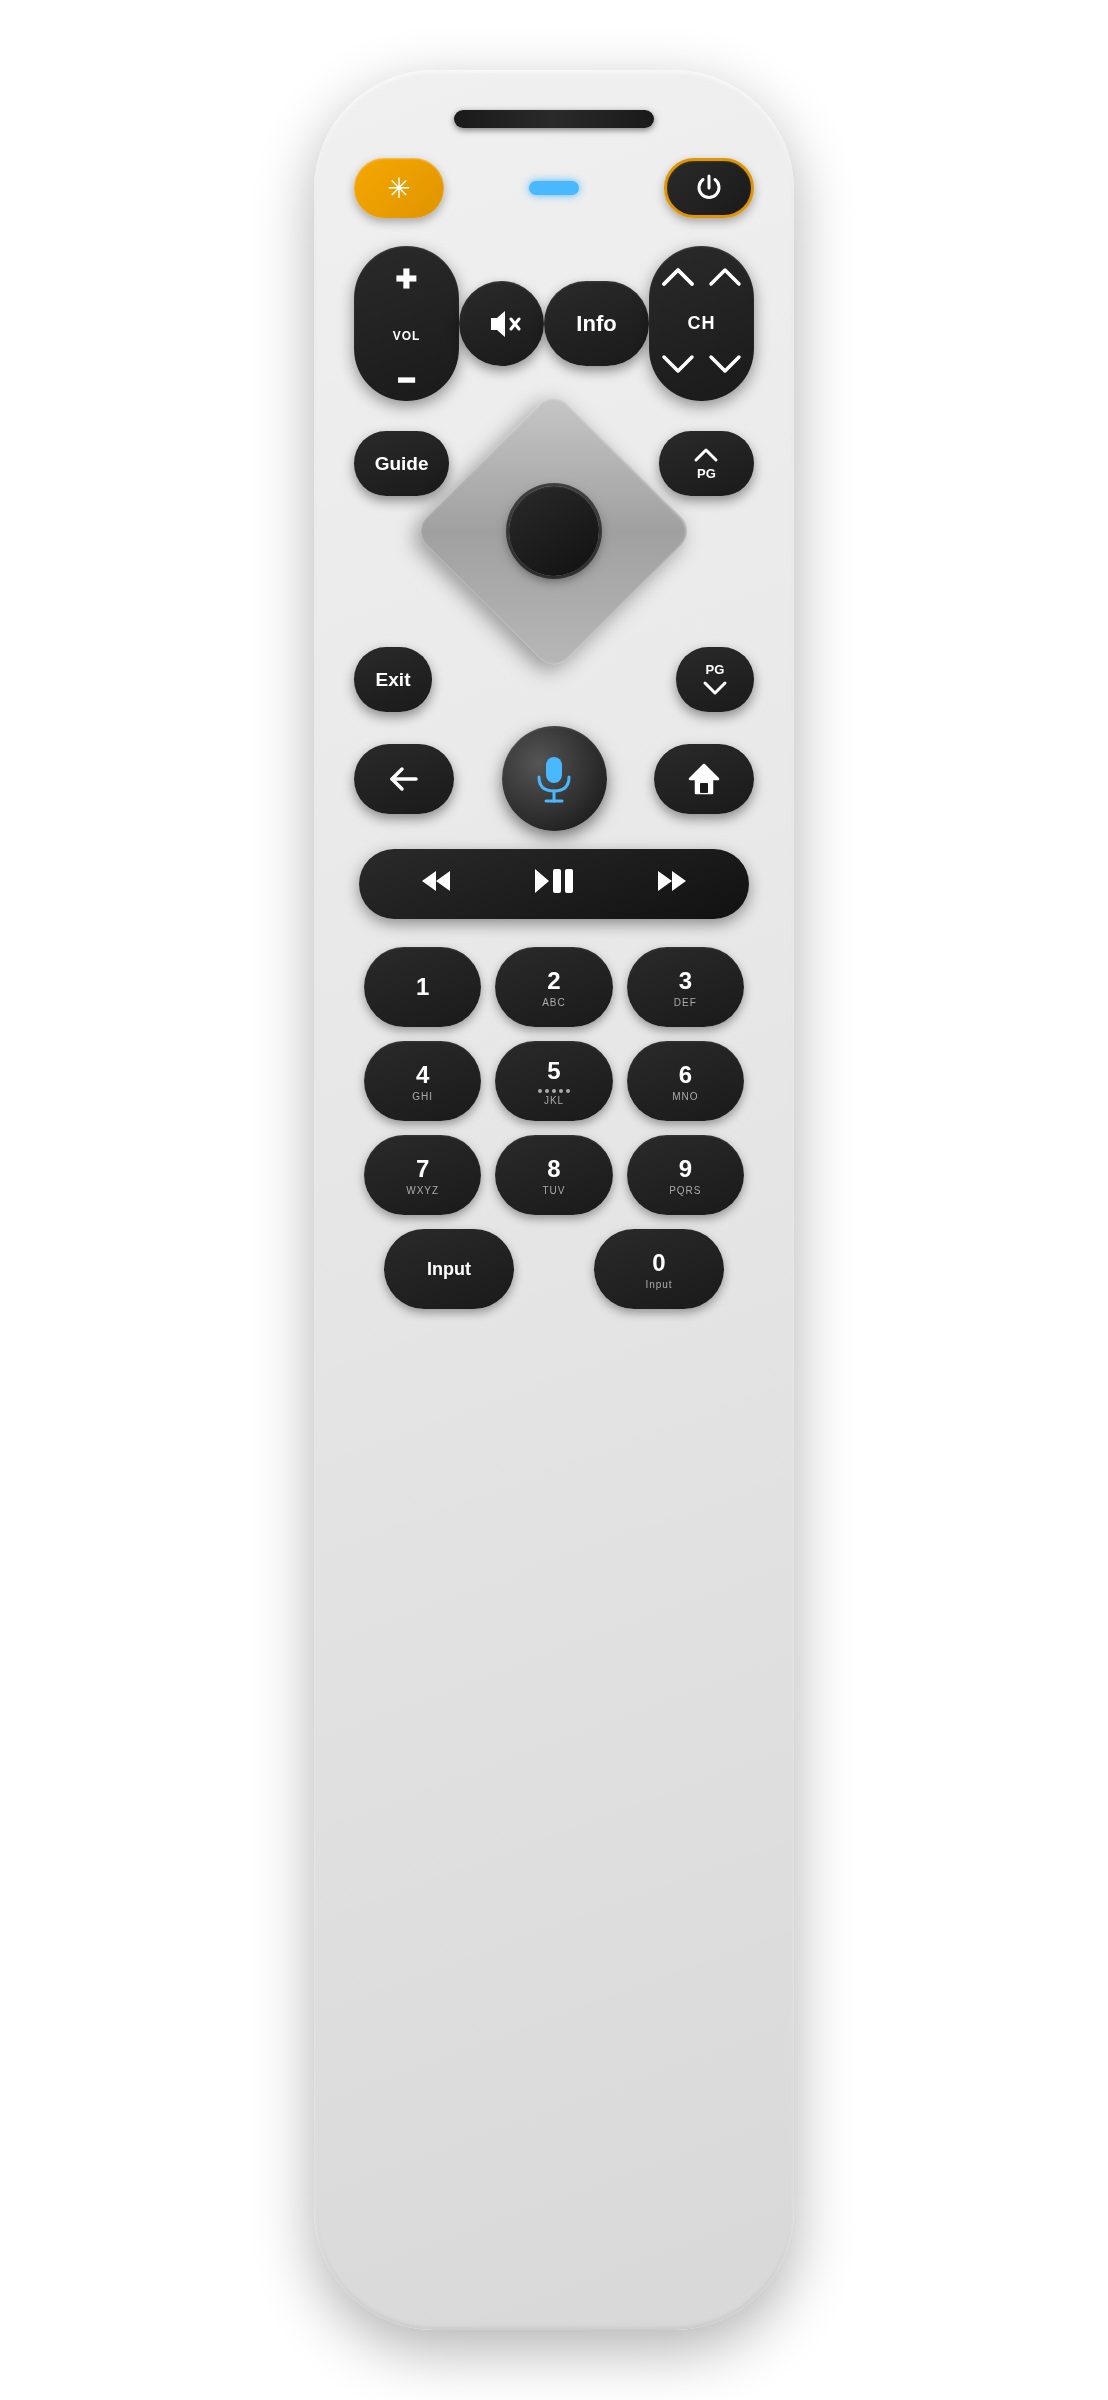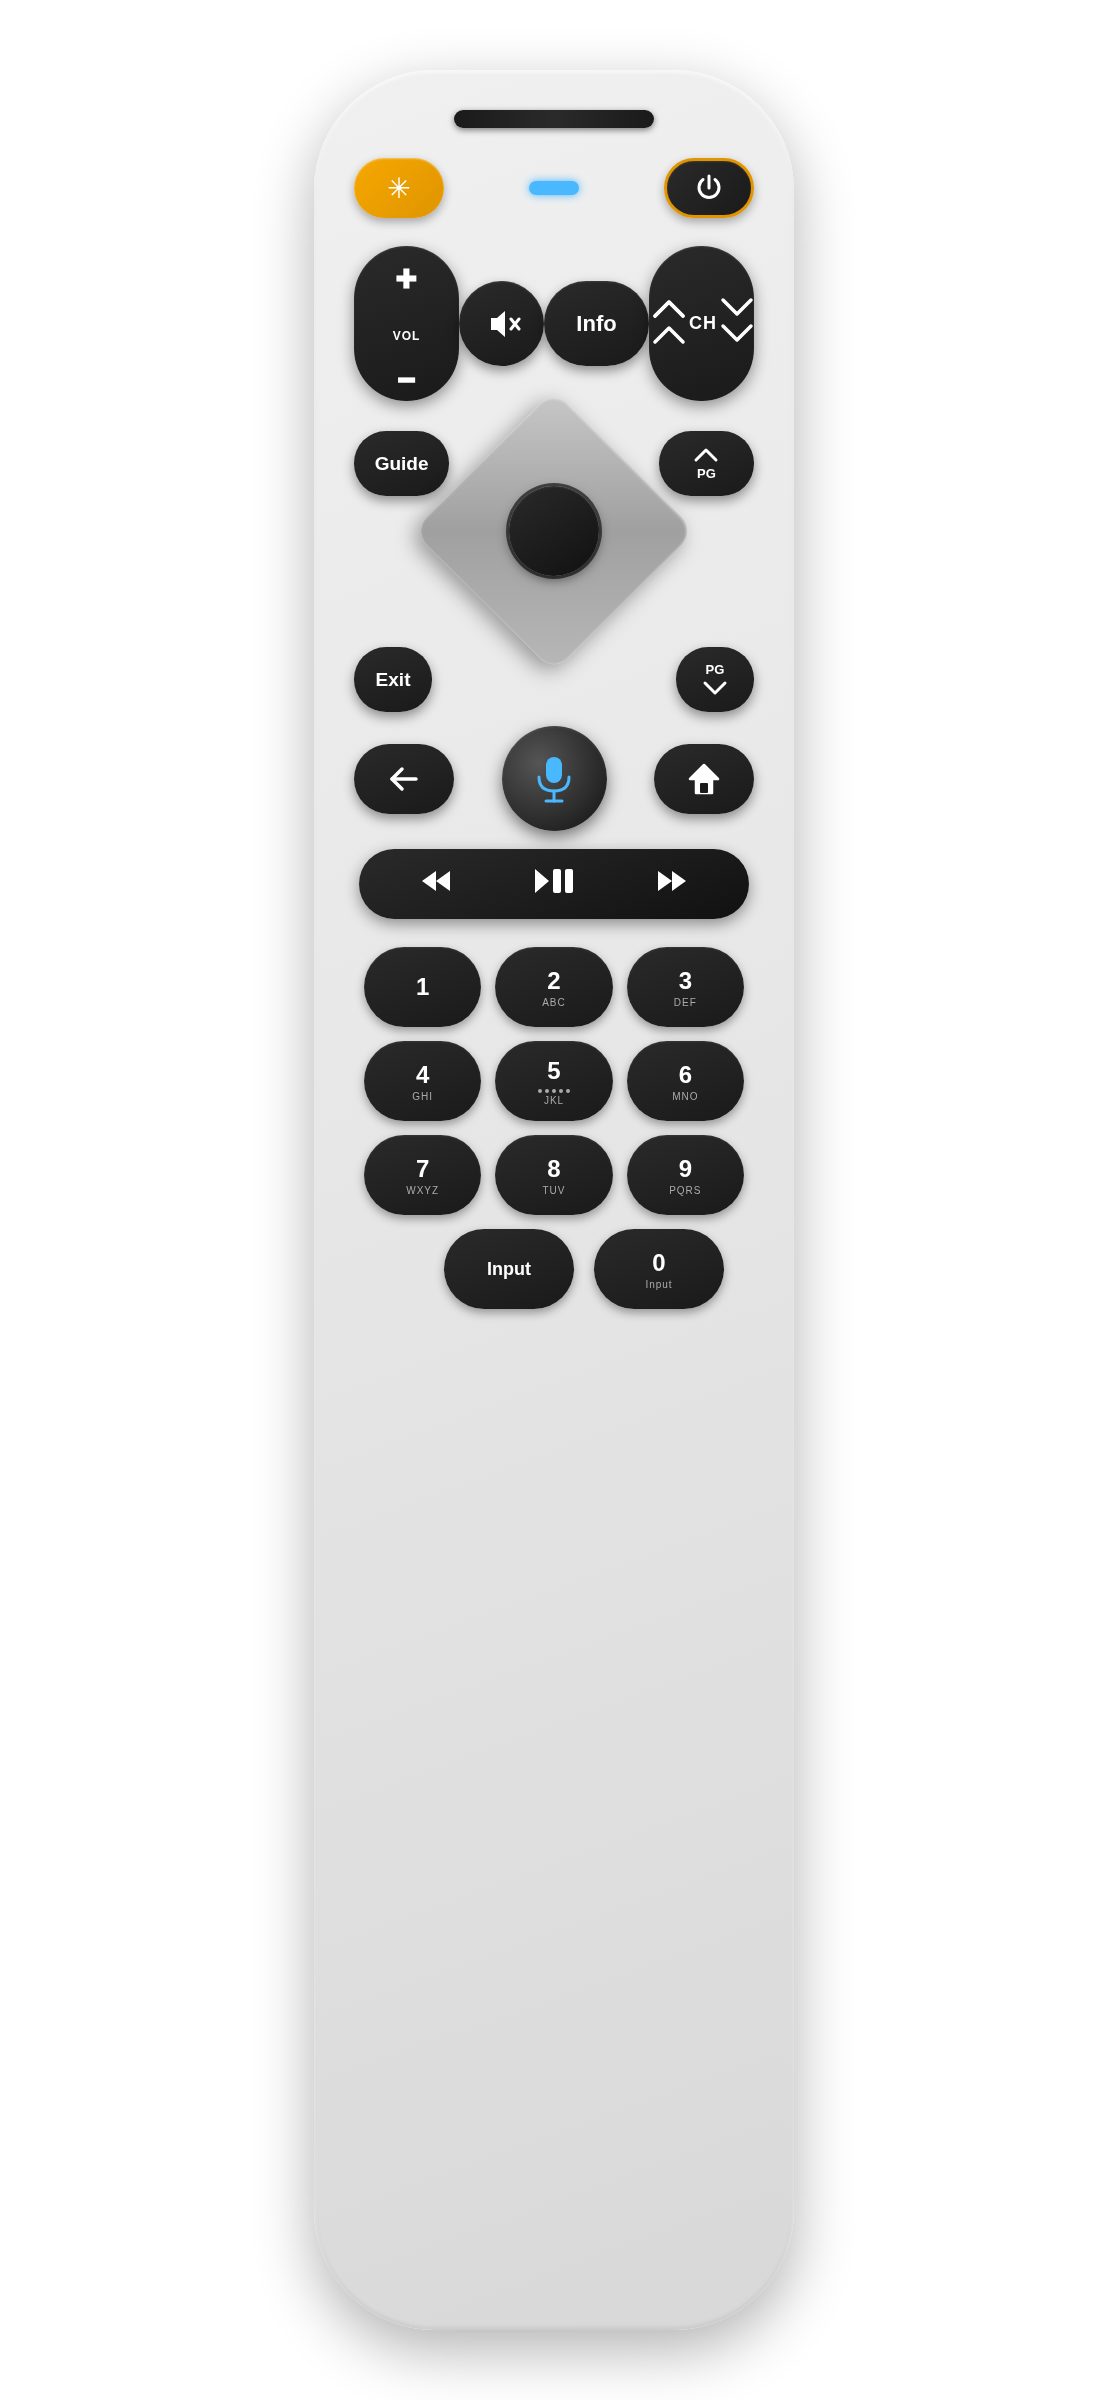--- a/index.html
+++ b/index.html
@@ -151,21 +151,21 @@
       font-size: 22px;
       font-weight: bold;
     }
 
     .btn-ch {
       width: 105px;
       height: 155px;
       background: linear-gradient(160deg, #2a2a2a, #1a1a1a);
       border-radius: 52px;
       display: flex;
-      flex-direction: row;
+      flex-direction: column;
       align-items: center;
       justify-content: space-between;
       padding: 18px 0;
       box-shadow: 0 5px 15px rgba(0,0,0,0.4), inset 0 1px 2px rgba(255,255,255,0.1);
       cursor: pointer;
       color: white;
       text-align: right;
     }
 
     .ch-up { font-size: 22px; }
@@ -406,21 +406,21 @@
     .num-letters {
       font-size: 10px;
       color: #aaa;
       letter-spacing: 1px;
     }
 
     
     .bottom-row {
       width: 100%;
       display: flex;
-      justify-content: flex-end;
+      justify-content: space-between;
       gap: 20px;
       padding: 0 20px;
       margin-top: 0;
     }
 
     .btn-input {
       width: 130px;
       height: 80px;
       background: linear-gradient(160deg, #2a2a2a, #1a1a1a);
       border-radius: 40px;

